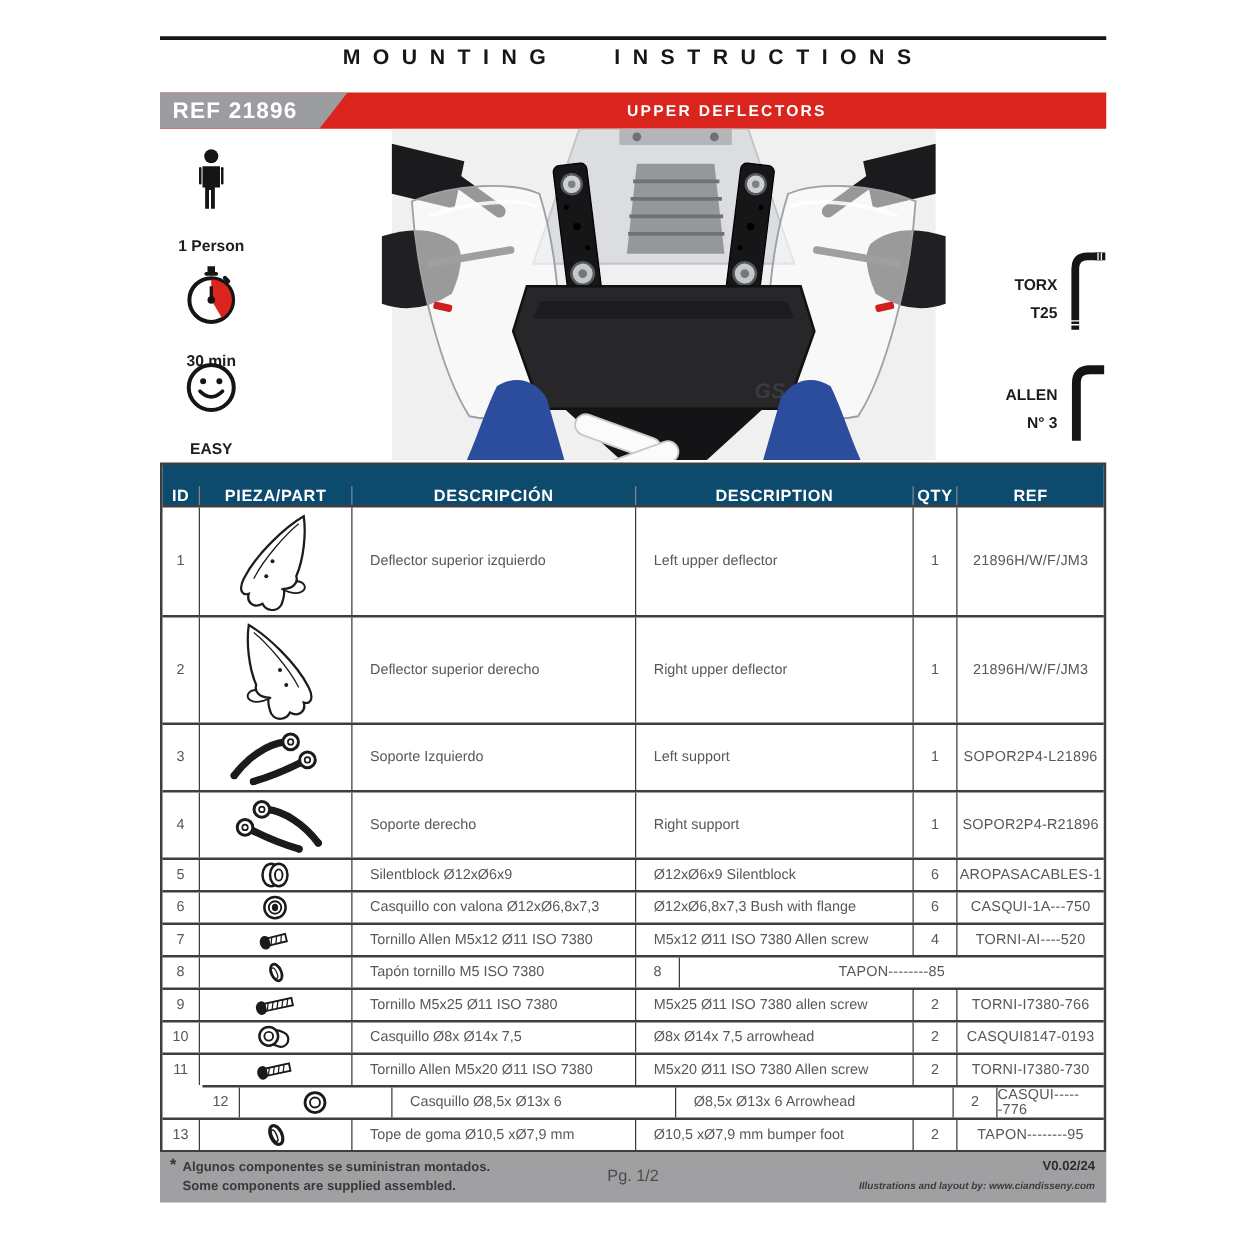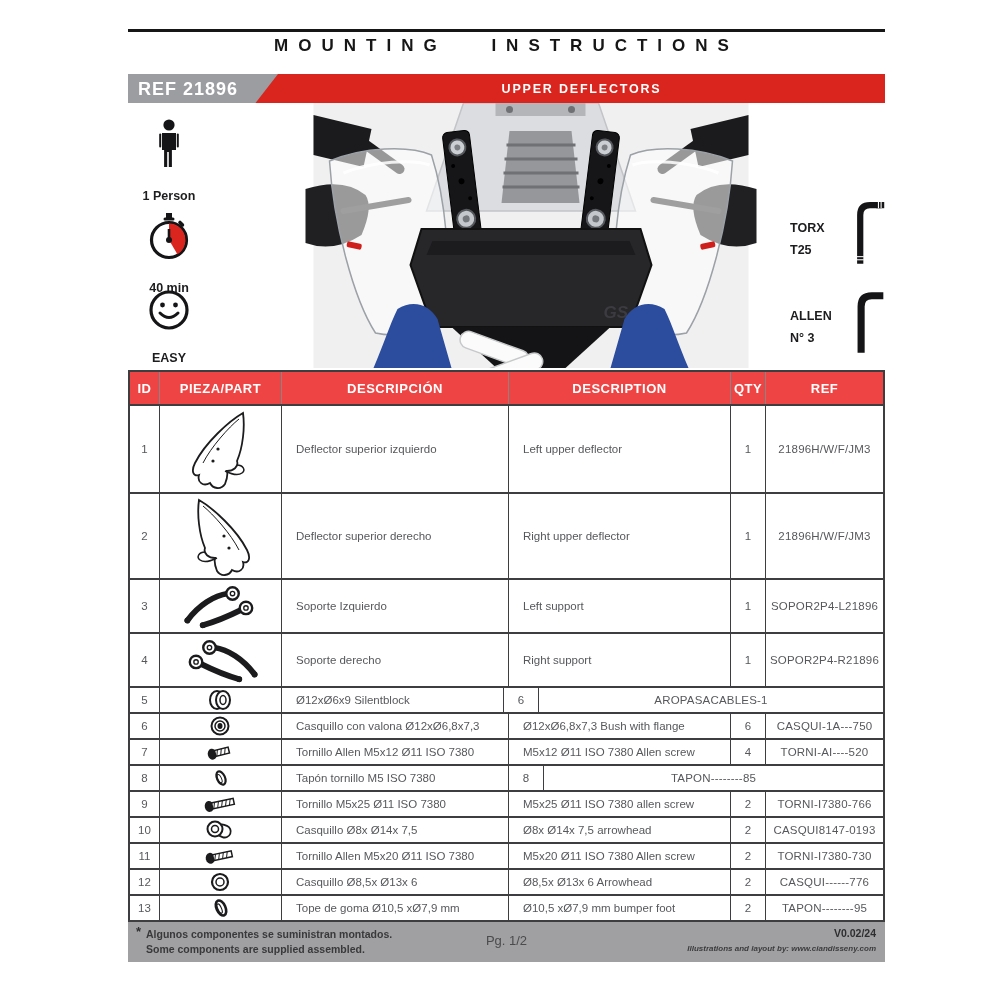--- a/index.html
+++ b/index.html
@@ -21,26 +21,26 @@
 
   .badge{position:absolute;left:128px;width:82px;text-align:center;}
   .badge-label{margin-top:15px;font-size:12.5px;font-weight:600;color:#1d1d1f;}
   .b1{top:118px}.b2{top:212px}.b3{top:288px}
 
   .photo{position:absolute;left:283px;top:103px;width:496px;height:265px;}
   .photo svg{display:block;width:100%;height:100%;}
 
   .tool{position:absolute;left:790px;width:96px;height:76px;display:flex;align-items:flex-end;}
   .t1{top:192px}.t2{top:280px}
-  .tool-labels{flex:1;text-align:left;padding-right:8px;padding-bottom:6px;
+  .tool-labels{flex:1;text-align:right;padding-right:8px;padding-bottom:6px;
     font-size:12.5px;font-weight:700;color:#1c1c1e;line-height:1.75;}
   .tool svg{width:32px;height:76px;flex:0 0 auto;}
 
   .parts-table{position:absolute;left:128px;top:370px;width:757px;border:2px solid var(--border);background:#fff;}
-  .thead{display:flex;height:32px;background:#ef4444;color:#fff;}
+  .thead{display:flex;height:32px;background:#0c4a6e;color:#fff;align-items:flex-end;}
   .thead .cell{display:flex;align-items:center;justify-content:center;
     font-size:13px;font-weight:600;letter-spacing:.5px;border-right:1.5px solid #85858a;}
   .trow{display:flex;border-top:2px solid var(--border);}
   .trow .cell{display:flex;align-items:center;justify-content:center;
     font-size:11.5px;color:var(--celltext);border-right:1.5px solid var(--border);overflow:hidden;}
   .cell:last-child{border-right:none;}
   .c-id{width:30px;flex:0 0 30px;}
   .c-part{width:122px;flex:0 0 122px;}
   .c-es{width:227px;flex:0 0 227px;justify-content:flex-start !important;padding-left:14px;}
   .c-en{width:222px;flex:0 0 222px;justify-content:flex-start !important;padding-left:14px;}
@@ -82,21 +82,21 @@
   <div class="badge b2">
     <svg width="46" height="50" viewBox="0 0 46 50">
       <rect x="20" y="1" width="6" height="5" fill="#151517"></rect>
       <rect x="17.5" y="5.5" width="11" height="3" rx="1.5" fill="#151517"></rect>
       <rect x="34" y="8" width="7" height="3.5" rx="1.7" fill="#151517" transform="rotate(45 34 8)"></rect>
       <circle cx="23" cy="28" r="17.5" fill="#fff" stroke="#151517" stroke-width="3.2"></circle>
       <path d="M23,28 L23,11.5 A16.5,16.5 0 0 1 31.4,42.2 Z" fill="#d9251e"></path>
       <line x1="23" y1="28" x2="23" y2="17" stroke="#151517" stroke-width="2.6"></line>
       <circle cx="23" cy="28" r="3" fill="#151517"></circle>
     </svg>
-    <div class="badge-label">40 min</div>
+    <div class="badge-label">30 min</div>
   </div>
 
   <div class="badge b3">
     <svg width="44" height="44" viewBox="0 0 44 44">
       <circle cx="22" cy="22" r="18" fill="#fff" stroke="#151517" stroke-width="3.2"></circle>
       <circle cx="15.5" cy="17" r="2.4" fill="#151517"></circle>
       <circle cx="28.5" cy="17" r="2.4" fill="#151517"></circle>
       <path d="M13,25 Q22,34 31,25" fill="none" stroke="#151517" stroke-width="3" stroke-linecap="round"></path>
     </svg>
     <div class="badge-label">EASY</div>
@@ -267,20 +267,21 @@
     </div>
         <div class="trow" style="height: 26px;">
       <div class="cell c-id">5</div>
       <div class="cell c-part">
             <svg width="40" height="22" viewBox="0 0 40 22">
               <ellipse cx="16" cy="11" rx="7" ry="9" fill="#fff" stroke="#1b1b1d" stroke-width="2"></ellipse>
               <ellipse cx="22" cy="11" rx="7" ry="9" fill="#fff" stroke="#1b1b1d" stroke-width="2"></ellipse>
               <ellipse cx="22" cy="11" rx="3" ry="4.5" fill="#fff" stroke="#1b1b1d" stroke-width="1.5"></ellipse>
             </svg>
           </div>
+      <div class="cell c-es">Silentblock Ø12xØ6x9</div>
       <div class="cell c-en">Ø12xØ6x9 Silentblock</div>
       <div class="cell c-qty">6</div>
       <div class="cell c-ref">AROPASACABLES-1</div>
     </div>
         <div class="trow" style="height: 26px;">
       <div class="cell c-id">6</div>
       <div class="cell c-part">
             <svg width="40" height="22" viewBox="0 0 40 22">
               <circle cx="19" cy="11" r="8.5" fill="#fff" stroke="#1b1b1d" stroke-width="2"></circle>
               <circle cx="19" cy="11" r="5" fill="#fff" stroke="#1b1b1d" stroke-width="1.5"></circle>
@@ -363,21 +364,21 @@
                 <rect x="12" y="8" width="19" height="6" fill="#fff" stroke="#1b1b1d" stroke-width="1.5"></rect>
                 <path d="M15,8 l-2,6 M19,8 l-2,6 M23,8 l-2,6 M27,8 l-2,6" stroke="#1b1b1d" stroke-width="1"></path>
               </g>
             </svg>
           </div>
       <div class="cell c-es">Tornillo Allen M5x20 Ø11 ISO 7380</div>
       <div class="cell c-en">M5x20 Ø11 ISO 7380 Allen screw</div>
       <div class="cell c-qty">2</div>
       <div class="cell c-ref">TORNI-I7380-730</div>
     </div>
-        <div class="trow" style="height: 26px;">
+        <div class="trow" style="height: 26px; margin-left: 32px;">
       <div class="cell c-id">12</div>
       <div class="cell c-part">
             <svg width="40" height="22" viewBox="0 0 40 22">
               <circle cx="19" cy="11" r="8" fill="#fff" stroke="#1b1b1d" stroke-width="2.2"></circle>
               <circle cx="19" cy="11" r="4" fill="#fff" stroke="#1b1b1d" stroke-width="1.5"></circle>
               <path d="M13,6 A8,8 0 0 1 24,5" fill="none" stroke="#1b1b1d" stroke-width="1"></path>
             </svg>
           </div>
       <div class="cell c-es">Casquillo Ø8,5x Ø13x 6</div>
       <div class="cell c-en">Ø8,5x Ø13x 6 Arrowhead</div>

